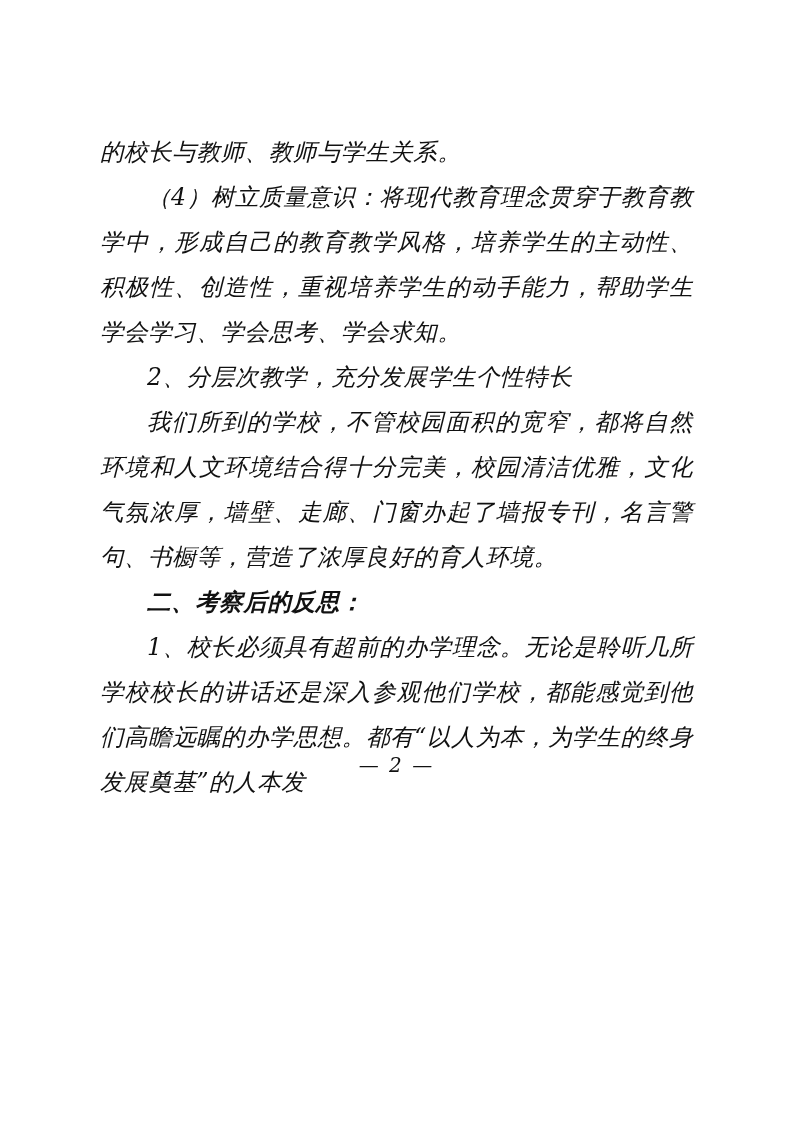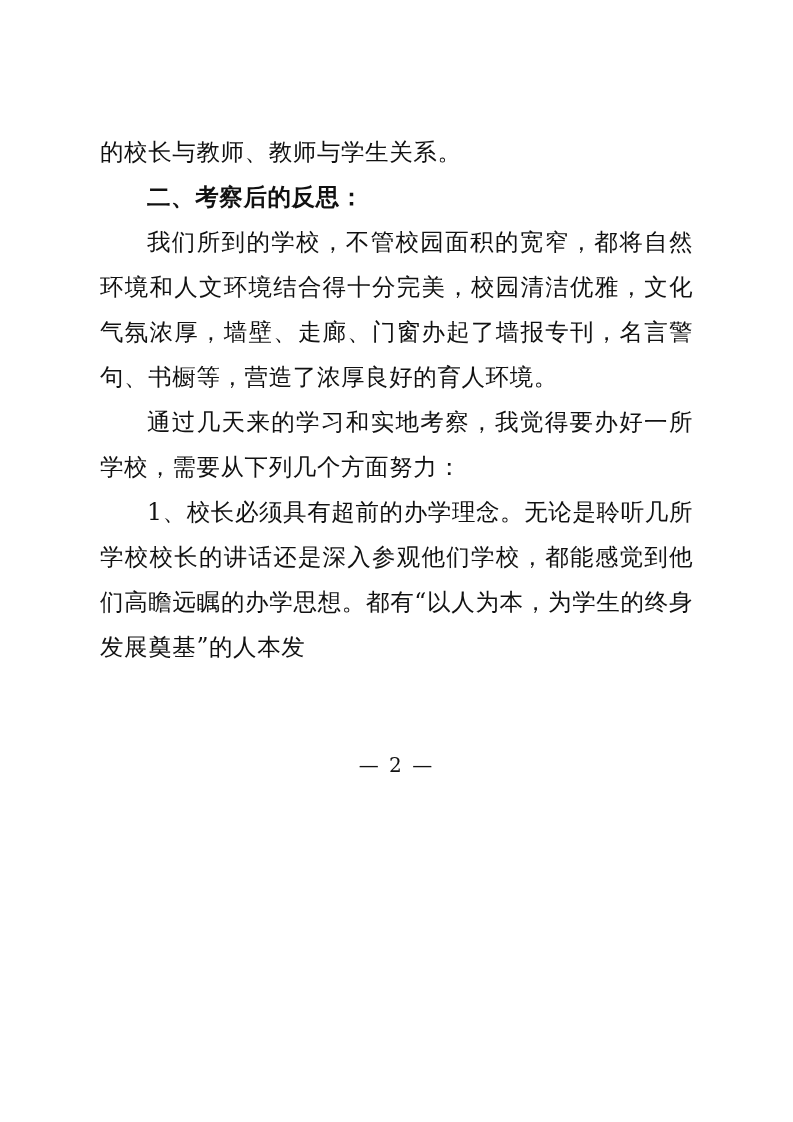--- a/index.html
+++ b/index.html
@@ -14,20 +14,21 @@
     color: #111111;
     position: relative;
     overflow: hidden;
   }
   .page {
     width: 793px;
     height: 835px;
     box-sizing: border-box;
     padding: 130px 100px 0 100px;
     position: relative;
+    font-style: italic;
   }
   .doc-body {
     font-size: 23.5px;
     line-height: 45px;
     letter-spacing: 0.6px;
     text-align: justify;
     text-justify: inter-ideograph;
   }
   .para {
     margin: 0;
@@ -54,19 +55,20 @@
     color: #111111;
     letter-spacing: 2px;
   }
 </style>
 </head>
 <body>
 
 <div class="page">
   <div class="doc-body">
     <p class="para indent0">的校长与教师、教师与学生关系。</p>
+    <p class="para indent2">（4）树立质量意识：将现代教育理念贯穿于教育教学中，形成自己的教育教学风格，培养学生的主动性、积极性、创造性，重视培养学生的动手能力，帮助学生学会学习、学会思考、学会求知。</p>
+    <p class="para indent2">2、分层次教学，充分发展学生个性特长</p>
+    <p class="para indent2">我们所到的学校，不管校园面积的宽窄，都将自然环境和人文环境结合得十分完美，校园清洁优雅，文化气氛浓厚，墙壁、走廊、门窗办起了墙报专刊，名言警句、书橱等，营造了浓厚良好的育人环境。</p>
     <p class="para indent2 bold">二、考察后的反思：</p>
-    <p class="para indent2">我们所到的学校，不管校园面积的宽窄，都将自然环境和人文环境结合得十分完美，校园清洁优雅，文化气氛浓厚，墙壁、走廊、门窗办起了墙报专刊，名言警句、书橱等，营造了浓厚良好的育人环境。</p>
-    <p class="para indent2">通过几天来的学习和实地考察，我觉得要办好一所学校，需要从下列几个方面努力：</p>
     <p class="para indent2">1、校长必须具有超前的办学理念。无论是聆听几所学校校长的讲话还是深入参观他们学校，都能感觉到他们高瞻远瞩的办学思想。都有“以人为本，为学生的终身发展奠基”的人本发</p>
   </div>
   <div class="page-number">— 2 —</div>
 </div>
 
 </body></html>

